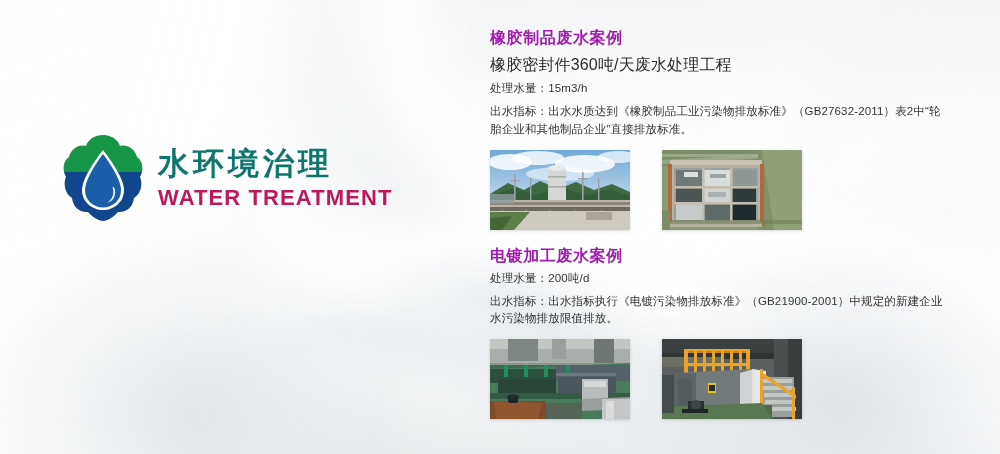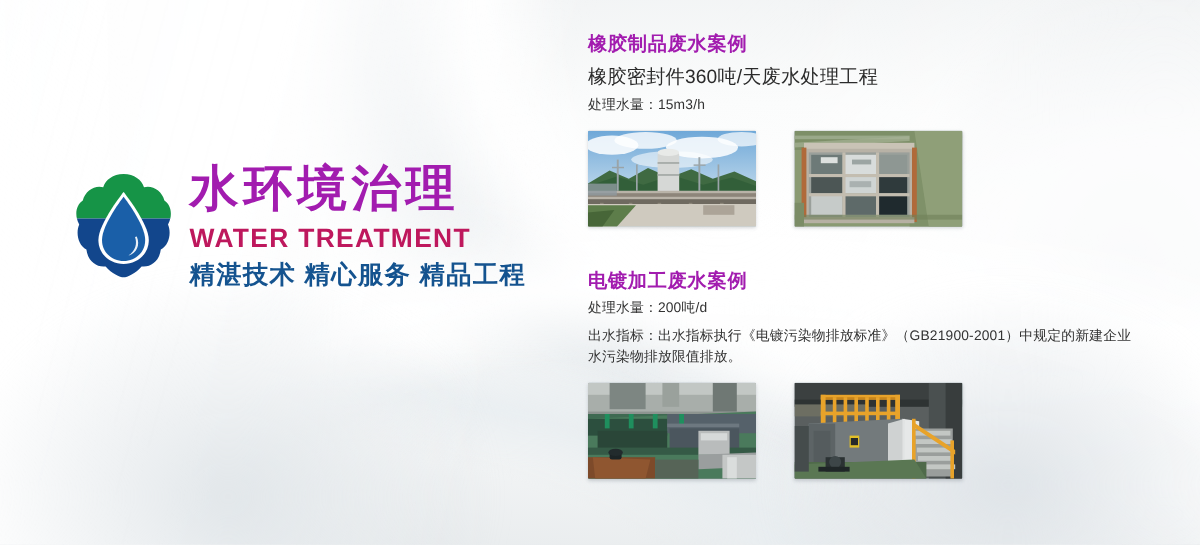--- a/index.html
+++ b/index.html
@@ -87,35 +87,35 @@
   }
 
   
   .logo-block{
     position:absolute; left:62px; top:132px;
     display:flex; align-items:center; gap:14px;
   }
   .logo-mark{ width:82px; height:92px; flex:none; }
   .logo-text{ display:flex; flex-direction:column; }
   .logo-cn{
-    font-size:41px; font-weight:700; color:#a21caf;
+    font-size:31px; font-weight:700; color:#0f766e;
     letter-spacing:4px; line-height:1.26;
   }
   .logo-en{
     font-size:22px; font-weight:600; color:#be185d;
     letter-spacing:1.1px; line-height:1.3; margin-top:1px;
   }
   .logo-slogan{
     font-size:21px; font-weight:700; color:#14538f;
     letter-spacing:1.2px; line-height:1.3; margin-top:3px;
   }
 
   
   .cases{ position:absolute; left:490px; top:28px; width:470px; }
-  .case + .case{ margin-top:36px; }
+  .case + .case{ margin-top:16px; }
 
   .case-title{
     font-size:16px; font-weight:700; color:#a21caf;
     letter-spacing:.6px; line-height:1.2;
   }
   .case-sub{
     font-size:16px; font-weight:400; color:#2b2b2b;
     margin-top:8px; line-height:1.25; letter-spacing:.15px;
   }
   .case-line{
@@ -184,30 +184,30 @@
         </g>
       <path d="M41 18 C41 18 62 44 62 58 C62 70 52 78 41 78 C30 78 20 70 20 58 C20 44 41 18 41 18 Z" fill="#ffffff"></path>
       <path d="M41 22 C41 22 59 45 59 58 C59 69 50 75.5 41 75.5 C32 75.5 23 69 23 58 C23 45 41 22 41 22 Z" fill="#1a5fa8"></path>
       <path d="M52 55 C55 62 52 69 45 71 C51 67 52.5 61 50.5 55.5 Z" fill="#ffffff" opacity=".9"></path>
     </svg>
   </div>
 
   <div class="logo-text">
     <div class="logo-cn">水环境治理</div>
     <div class="logo-en">WATER TREATMENT</div>
-    <div class="logo-slogan">精湛技术 精心服务 精品工程</div>
   </div>
 </div>
 
 <div class="cases">
 
   <section class="case">
     <h2 class="case-title">橡胶制品废水案例</h2>
     <div class="case-sub">橡胶密封件360吨/天废水处理工程</div>
     <div class="case-line">处理水量：15m3/h</div>
+    <div class="case-line wrap">出水指标：出水水质达到《橡胶制品工业污染物排放标准》（GB27632-2011）表2中“轮胎企业和其他制品企业”直接排放标准。</div>
 
     <div class="thumbs">
       <div class="thumb">
         <svg viewBox="0 0 140 80" preserveAspectRatio="none" xmlns="http://www.w3.org/2000/svg">
           <defs>
             <linearGradient id="sky1" x1="0" y1="0" x2="0" y2="1">
               <stop offset="0%" stop-color="#6fa8d8"></stop>
                 <stop offset="60%" stop-color="#b9d5ea"></stop>
               <stop offset="100%" stop-color="#d9e7f0"></stop>
             </linearGradient>

